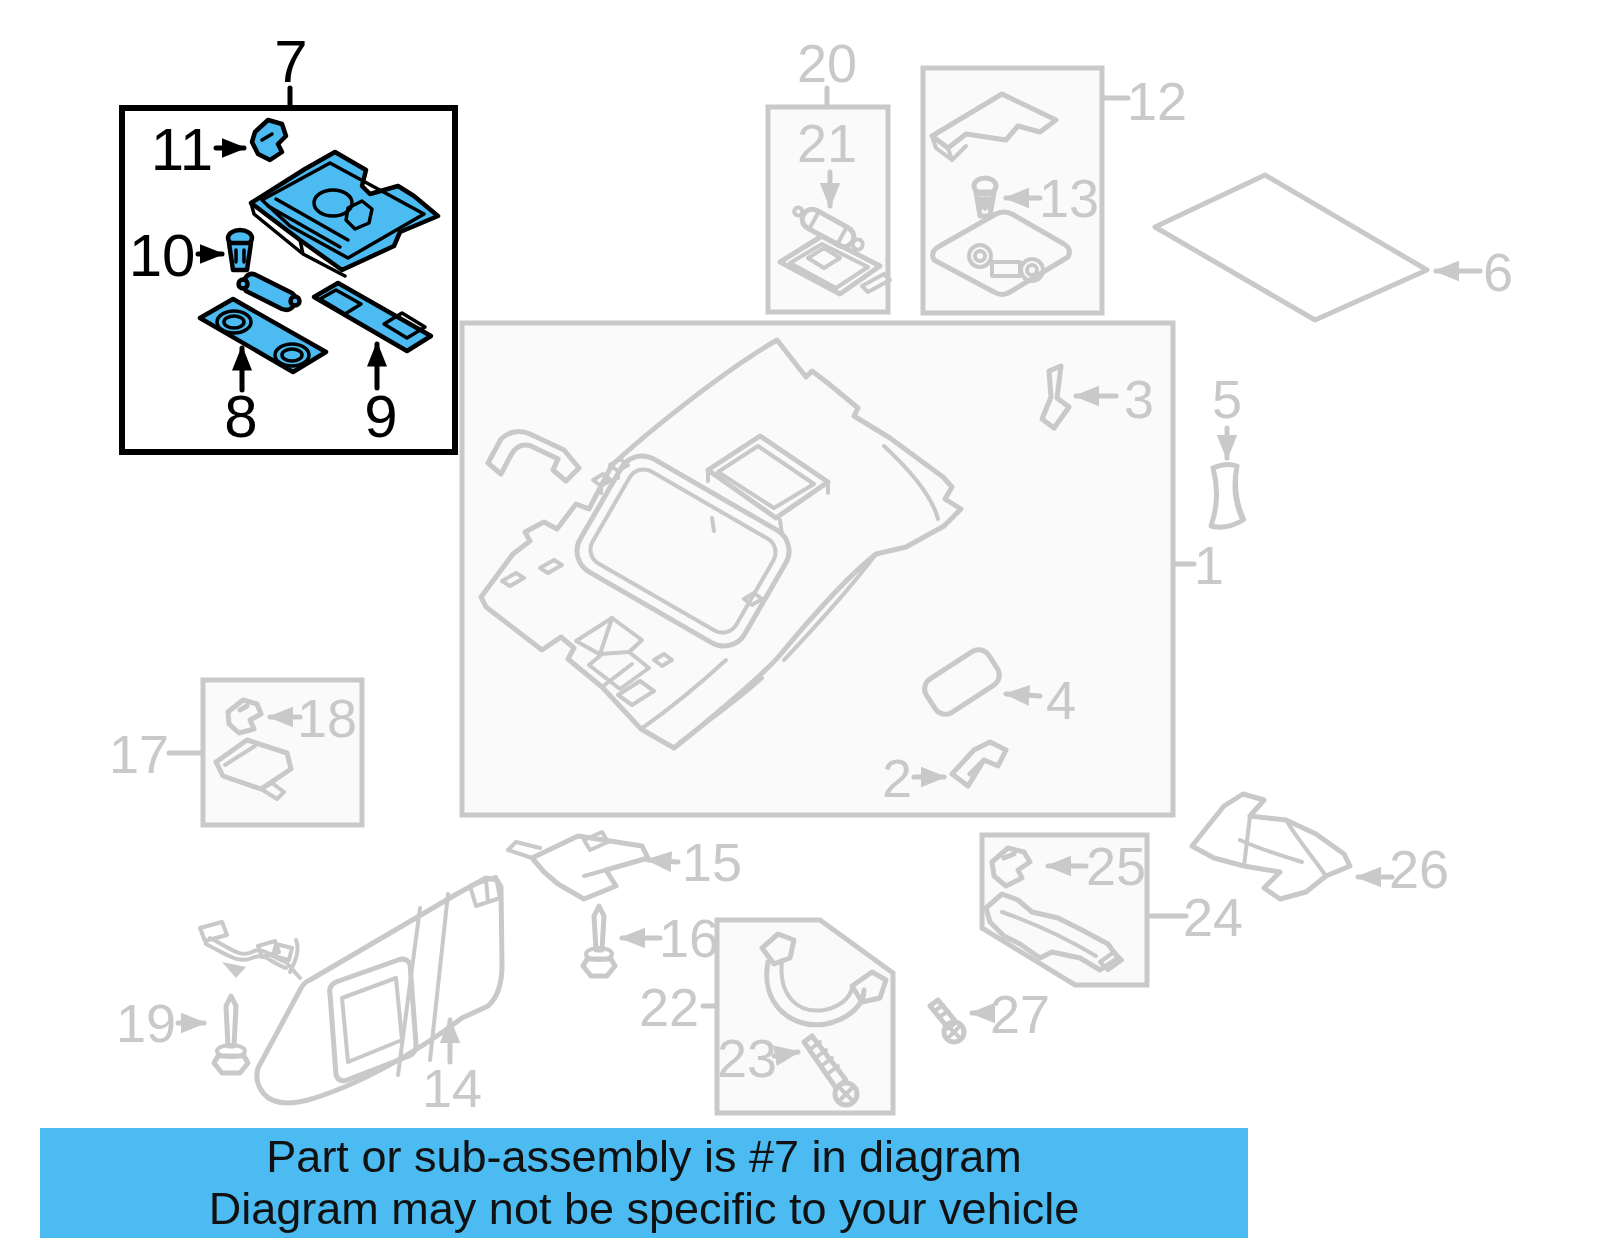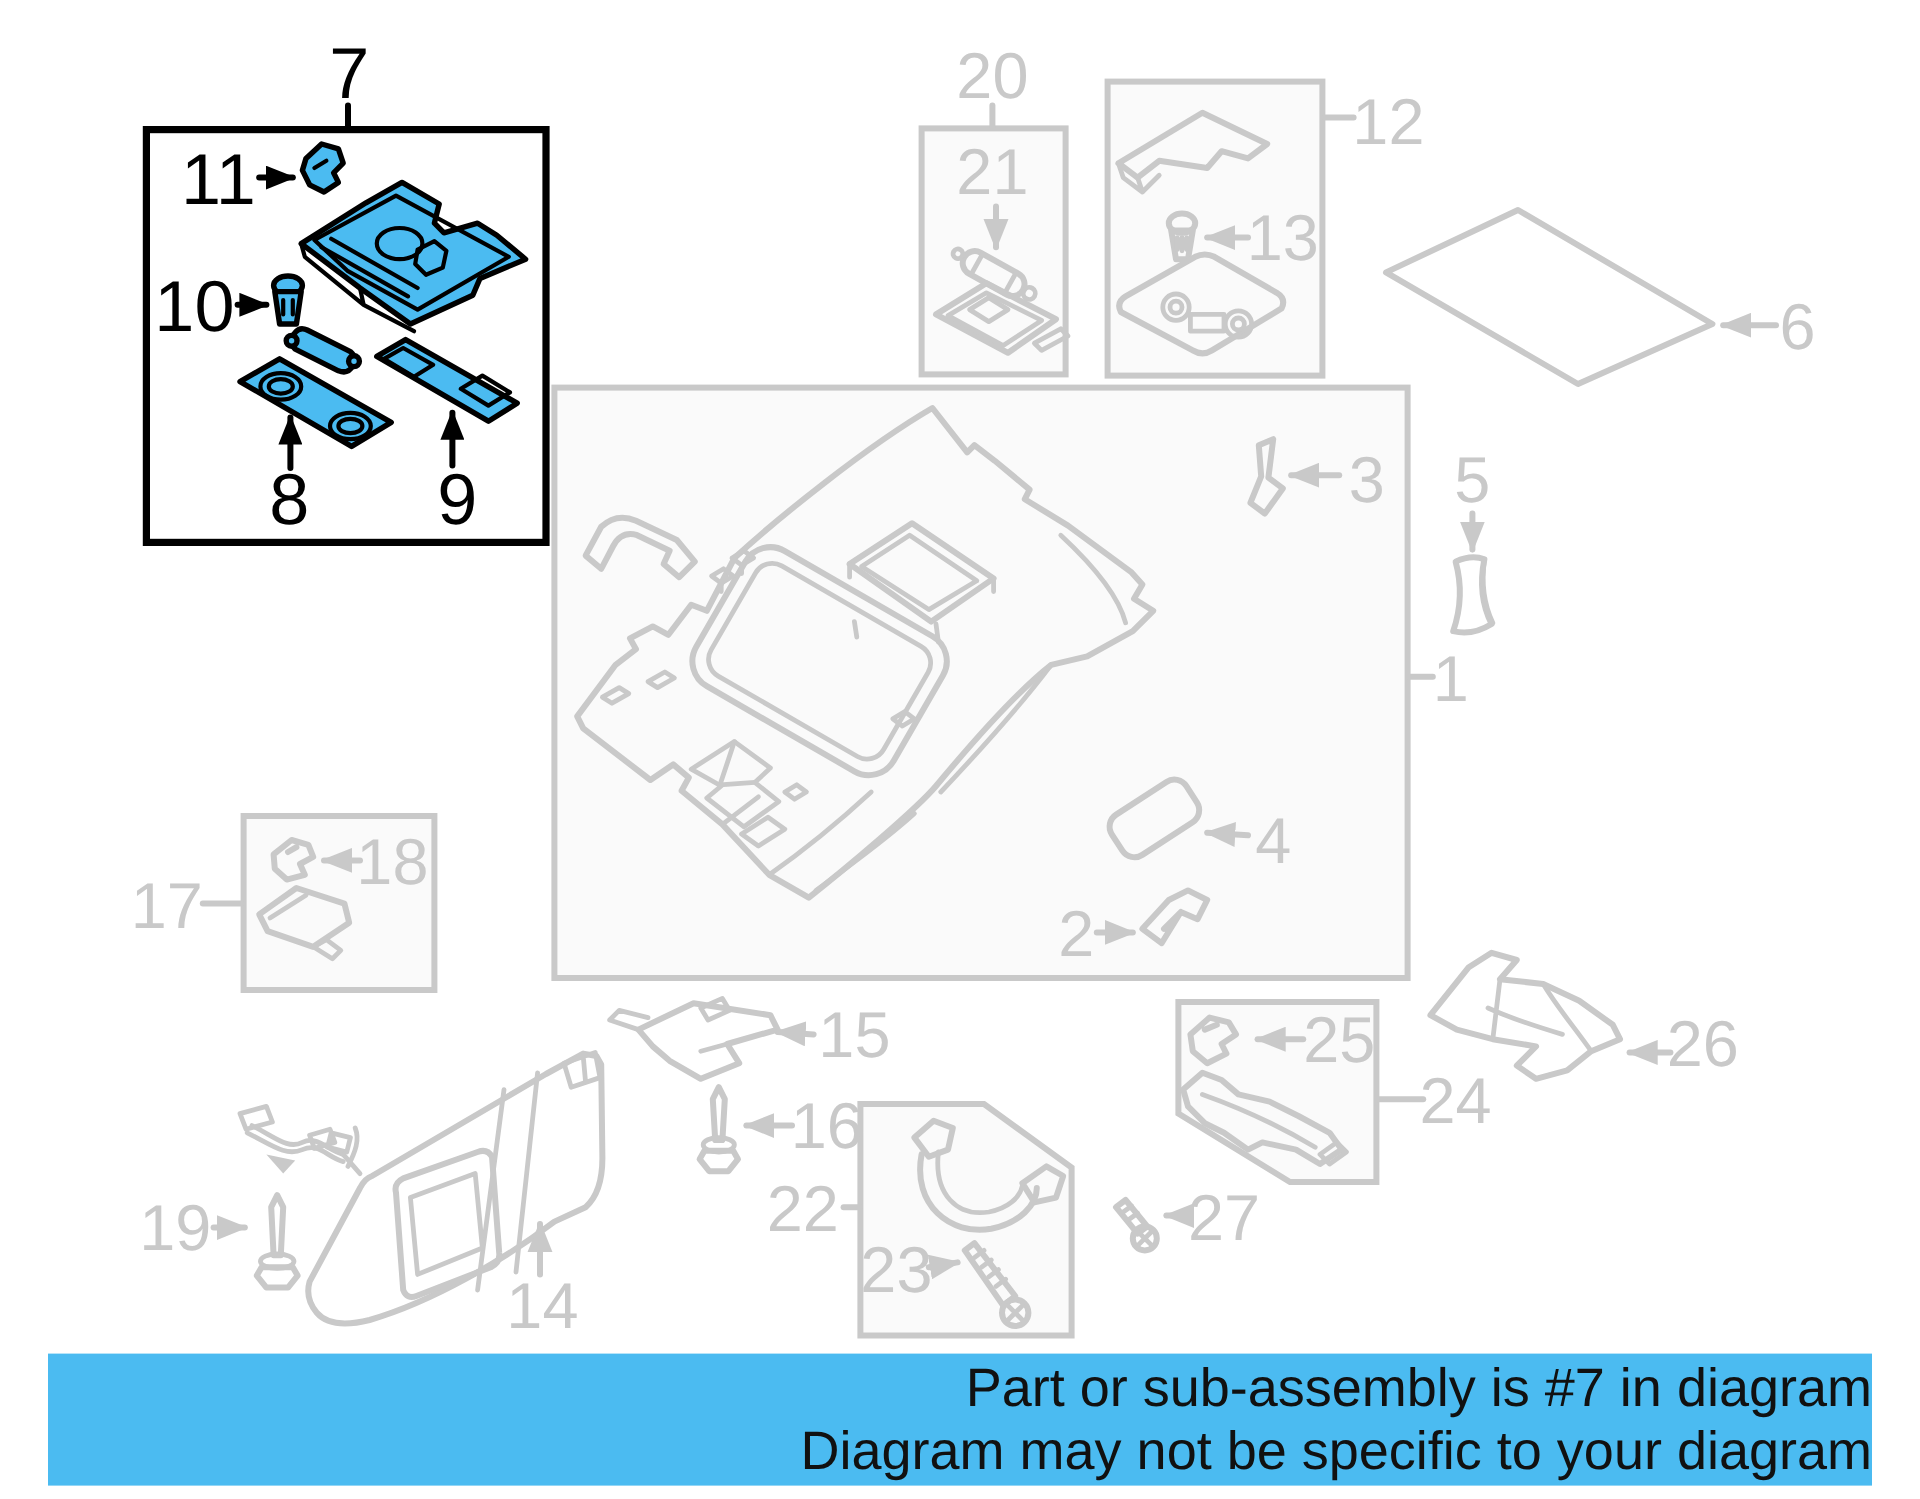--- a/index.html
+++ b/index.html
@@ -21,23 +21,23 @@
   .gray-thin{stroke:var(--diagram-gray);fill:none;stroke-width:4;stroke-linejoin:round;stroke-linecap:round;}
   .gray-box{stroke:var(--diagram-gray);fill:var(--box-fill);stroke-width:5;}
   .gray-fill{fill:var(--diagram-gray);stroke:none;}
   .t-gray{fill:var(--diagram-gray);font:54px "Liberation Sans",sans-serif;text-anchor:middle;}
   .t-black{fill:var(--ink-black);font:60px "Liberation Sans",sans-serif;text-anchor:middle;}
   .black-frame{stroke:var(--ink-black);fill:#FFFFFF;stroke-width:6;}
   .black-line{stroke:var(--ink-black);fill:none;stroke-width:5;stroke-linecap:round;}
   .blue-part{fill:var(--highlight-blue);stroke:var(--ink-black);stroke-width:4.5;stroke-linejoin:round;}
   .blue-detail{fill:none;stroke:var(--ink-black);stroke-width:3.5;stroke-linejoin:round;stroke-linecap:round;}
   .banner{
-    position:absolute;left:40px;top:1128px;width:1520px;height:110px;
+    position:absolute;left:40px;top:1128px;width:1208px;height:110px;
     background:var(--banner-background);color:var(--banner-text);
-    display:flex;flex-direction:column;justify-content:center;align-items:flex-end;
+    display:flex;flex-direction:column;justify-content:center;align-items:center;
     font-size:45px;line-height:1.16;
   }
 </style>
 </head>
 <body>
 
 <div class="stage">
 <svg width="1600" height="1249" viewBox="0 0 1600 1249">
   <defs>
     <marker id="ag" viewBox="0 0 10 8" markerWidth="26" markerHeight="21" markerUnits="userSpaceOnUse" refX="9" refY="4" orient="auto">
@@ -318,15 +318,15 @@
       <path class="blue-detail" d="M320,299 L336,290 L361,304 L345,314 Z"></path>
       <path class="blue-detail" d="M384,324 L402,313 L425,327 L407,338 Z"></path>
     </g>
     <line class="black-line" x1="377" y1="388" x2="377" y2="344" marker-end="url(#ab)"></line>
     <text class="t-black" x="381" y="437">9</text>
   </g>
 </svg>
 
 <div class="banner">
   <div>Part or sub-assembly is #7 in diagram</div>
-  <div>Diagram may not be specific to your diagram</div>
+  <div>Diagram may not be specific to your vehicle</div>
 </div>
 </div>
 
 </body></html>

